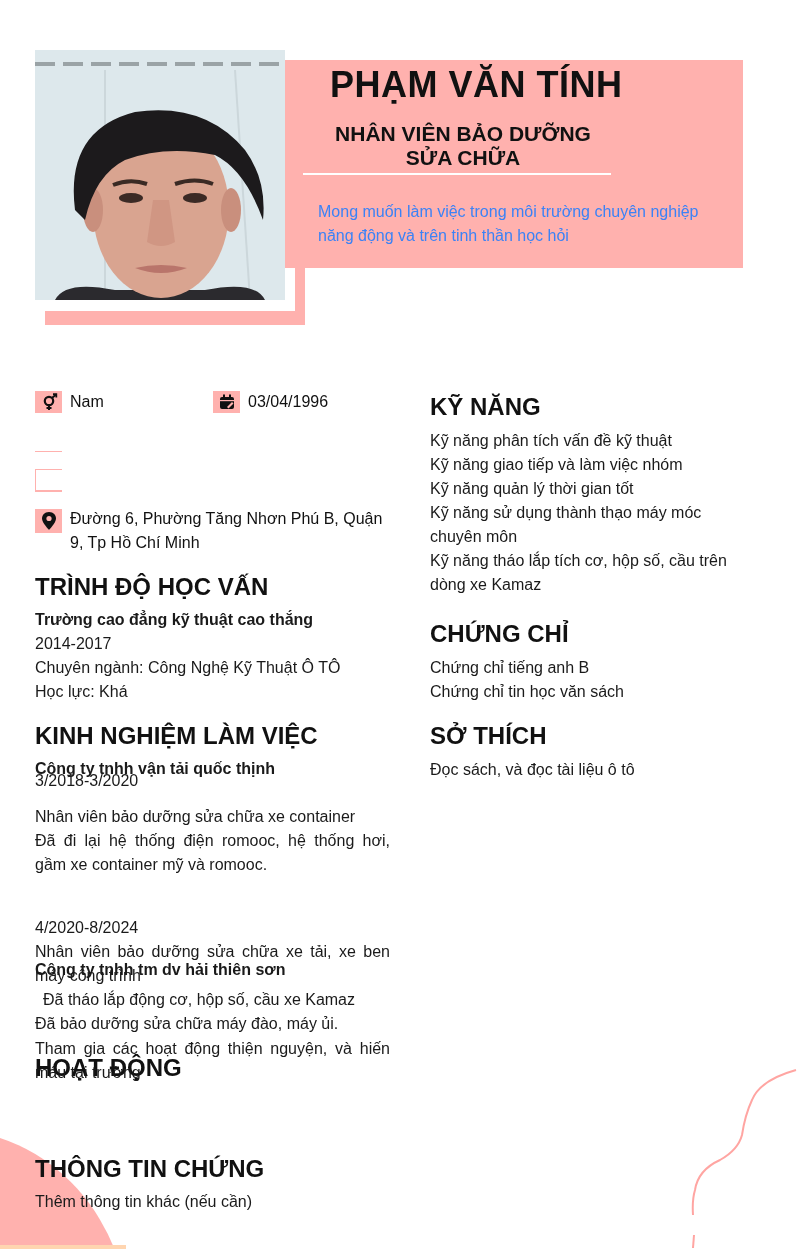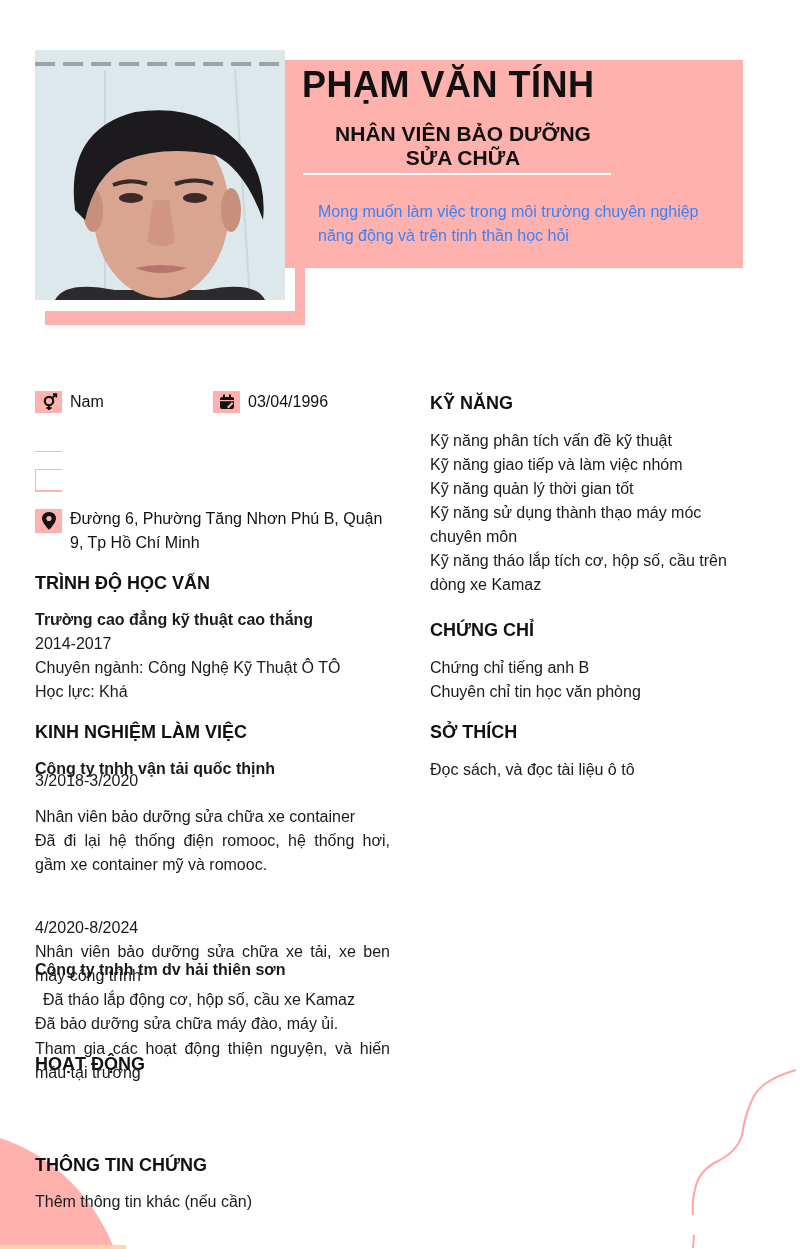--- a/index.html
+++ b/index.html
@@ -11,36 +11,36 @@
     .abs { position: absolute; }
     
     .photo-shadow { left: 45px; top: 268px; width: 260px; height: 57px; background: #ffb1ae; }
     .photo-shadow-inner { left: 45px; top: 268px; width: 250px; height: 43px; background: #ffffff; }
     .photo-frame-right { left: 295px; top: 268px; width: 10px; height: 57px; background: #ffb1ae; }
     .photo {
       left: 35px; top: 50px; width: 250px; height: 250px; overflow: hidden;
       background: linear-gradient(180deg, #dbe6ea 0%, #e4edf0 45%, #d7e2e6 100%);
     }
     .header-box { left: 285px; top: 60px; width: 458px; height: 208px; background: #ffb1ae; }
-    .name { left: 302px; top: 64px; font-size: 36px; font-weight: bold; letter-spacing: 0.5px; text-align: center; }
+    .name { left: 330px; top: 64px; font-size: 36px; font-weight: bold; letter-spacing: 0.5px; text-align: center; }
     .job-title { left: 318px; top: 122px; font-size: 21px; font-weight: bold; line-height: 24px; width: 290px; text-align: center; }
     .title-line { left: 303px; top: 173px; width: 308px; height: 2px; background: #ffffff; }
     .objective { left: 318px; top: 200px; width: 415px; font-size: 16px; line-height: 24px; color: #3b82f6; }
 
     
     .icon-box {
       width: 27px; height: 22px; background: #ffb1ae;
       display: flex; align-items: center; justify-content: center;
     }
     .contact-text { font-size: 16px; line-height: 24px; color: #111; }
     .ph-line { left: 35px; top: 451px; width: 27px; height: 1px; background: #ffb1ae; }
     .ph-box { left: 35px; top: 469px; width: 26px; height: 20px; border: 1px solid #ffb1ae; border-right: none; border-bottom-width: 2px; }
 
     
-    .sec-title { font-size: 18px; font-weight: bold; color: #111; }
+    .sec-title { font-size: 24px; font-weight: bold; color: #111; }
     .txt { font-size: 16px; line-height: 24px; color: #1a1a1a; }
     .bold { font-weight: bold; }
     .justify { text-align: justify; }
     .left-col { left: 35px; width: 355px; }
     .right-col { left: 430px; width: 330px; }
 
     
     .blob {
       left: -60px; top: 1130px; width: 190px; height: 200px;
       background: #ffb1ae; border-radius: 0 95% 0 0 / 0 100% 0 0;
@@ -142,21 +142,21 @@
 
 <div class="abs sec-title right-col" style="top:393px;">KỸ NĂNG</div>
 <div class="abs txt right-col" style="top:429px;">Kỹ năng phân tích vấn đề kỹ thuật</div>
 <div class="abs txt right-col" style="top:453px;">Kỹ năng giao tiếp và làm việc nhóm</div>
 <div class="abs txt right-col" style="top:477px;">Kỹ năng quản lý thời gian tốt</div>
 <div class="abs txt right-col" style="top:501px; width:300px;">Kỹ năng sử dụng thành thạo máy móc chuyên môn</div>
 <div class="abs txt right-col" style="top:549px;">Kỹ năng tháo lắp tích cơ, hộp số, cầu trên dòng xe Kamaz</div>
 
 <div class="abs sec-title right-col" style="top:620px;">CHỨNG CHỈ</div>
 <div class="abs txt right-col" style="top:656px;">Chứng chỉ tiếng anh B</div>
-<div class="abs txt right-col" style="top:680px;">Chuyên chỉ tin học văn phòng</div>
+<div class="abs txt right-col" style="top:680px;">Chứng chỉ tin học văn sách</div>
 
 <div class="abs sec-title right-col" style="top:722px;">SỞ THÍCH</div>
 <div class="abs txt right-col" style="top:758px;">Đọc sách, và đọc tài liệu ô tô</div>
 
 <svg class="abs" style="left:660px; top:1050px;" width="140" height="199" viewBox="0 0 140 199">
   <path d="M136 20 Q100 30 92 50 Q85 65 82 85 Q78 100 60 110 Q38 120 35 140 Q32 150 33 165" fill="none" stroke="#ffa5a2" stroke-width="2"></path>
   <path d="M34 185 L33 198" fill="none" stroke="#ffa5a2" stroke-width="2"></path>
 </svg>
 
 </body></html>

